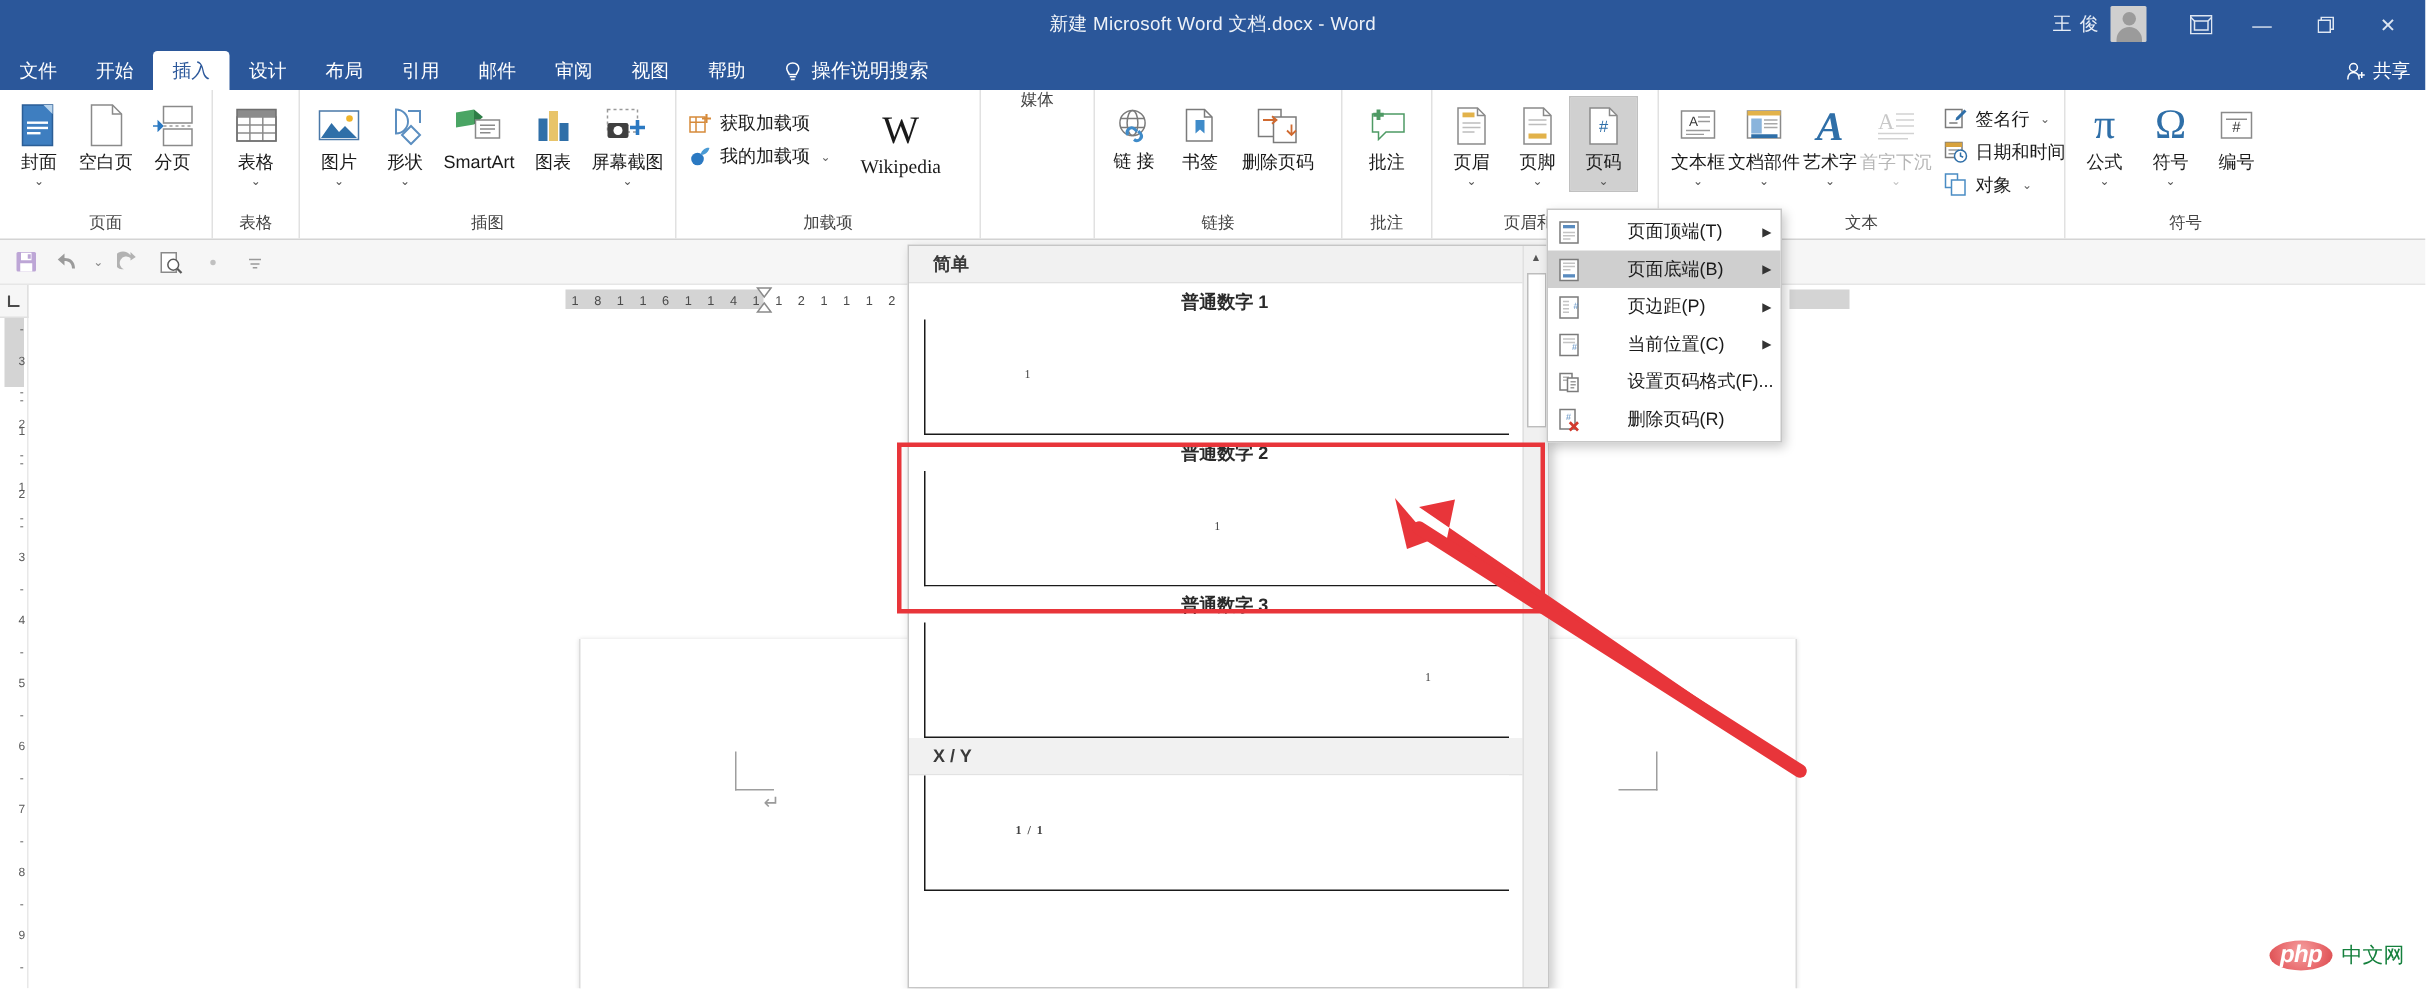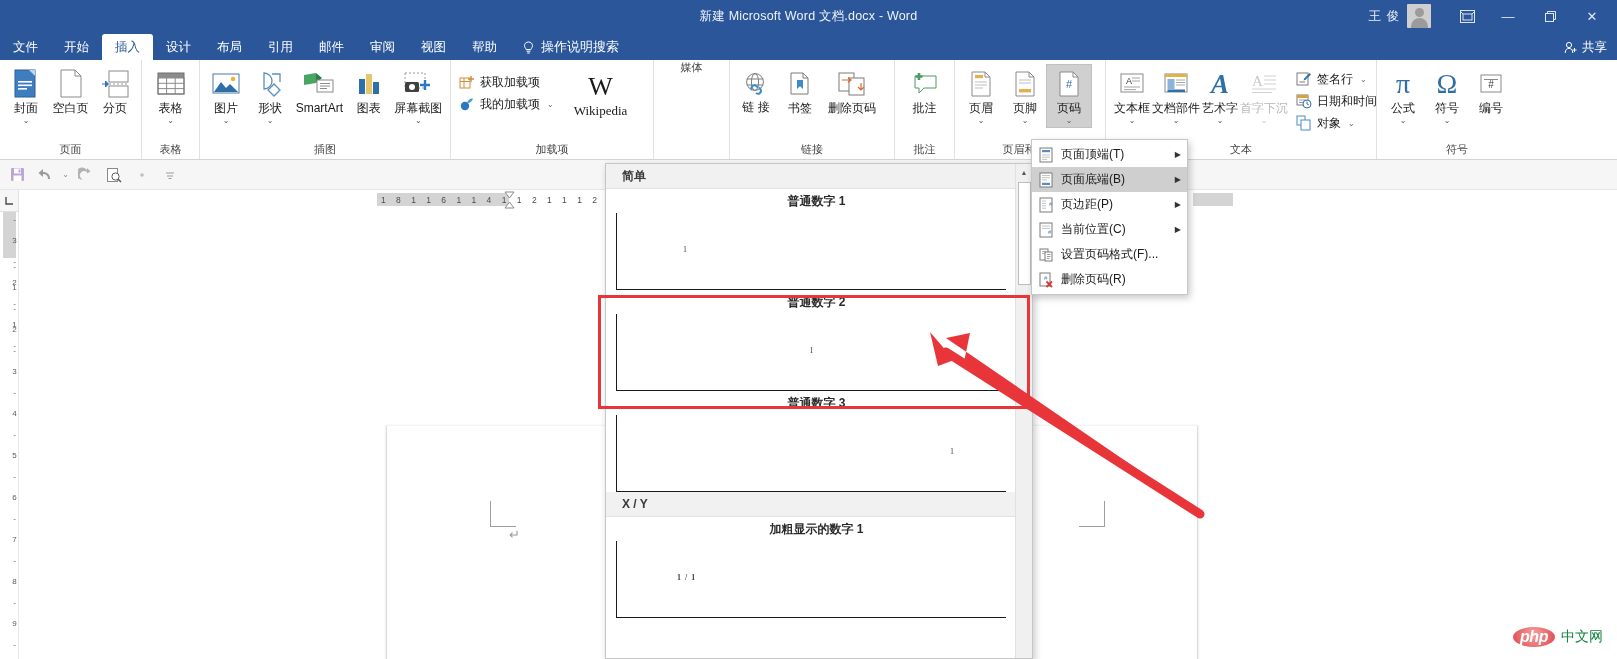--- a/index.html
+++ b/index.html
@@ -171,21 +171,21 @@
     position:absolute;left:1031px;top:139px;width:157px;
     background:#fff;border:1px solid #c6c6c6;box-shadow:2px 3px 7px rgba(0,0,0,.22);
     z-index:40;padding:2px 0;
   }
   .menu-item{
     height:25px;display:flex;align-items:center;gap:7px;padding:0 6px;font-size:12px;color:#1a1a1a;
     position:relative;cursor:default;
   }
   .menu-item.selected{ background:#cfcfcf; }
   .menu-item .mi-ico{width:16px;height:16px;display:flex;align-items:center;justify-content:center;flex:0 0 16px;}
-  .menu-item .mi-lbl{flex:1;white-space:nowrap;}
+  .menu-item .mi-lbl{flex:1;white-space:nowrap;margin-left:24px;}
   .menu-item .mi-arrow{font-size:8px;color:#333;}
 
   
   .redbox{
     position:absolute;left:598px;top:295px;width:432px;height:114px;
     border:3px solid #e8353a;z-index:60;pointer-events:none;
   }
   .arrow-svg{position:absolute;left:900px;top:330px;z-index:61;pointer-events:none;}
 
   
@@ -699,21 +699,20 @@
     <div class="gal-item">
       <div class="gal-title">普通数字 3</div>
       <div class="gal-preview">
         <span class="gal-num r">1</span>
       </div>
     </div>
 
     <div class="gal-section">X / Y</div>
 
     <div class="gal-item">
-      <div class="gal-title">加粗显示的数字 1</div>
       <div class="gal-preview">
         <span class="gal-num l">1 / 1</span>
       </div>
     </div>
 
   </div>
 
   <div class="gal-scroll">
     <div class="arrow">▲</div>
     <div class="gal-thumb"></div>

